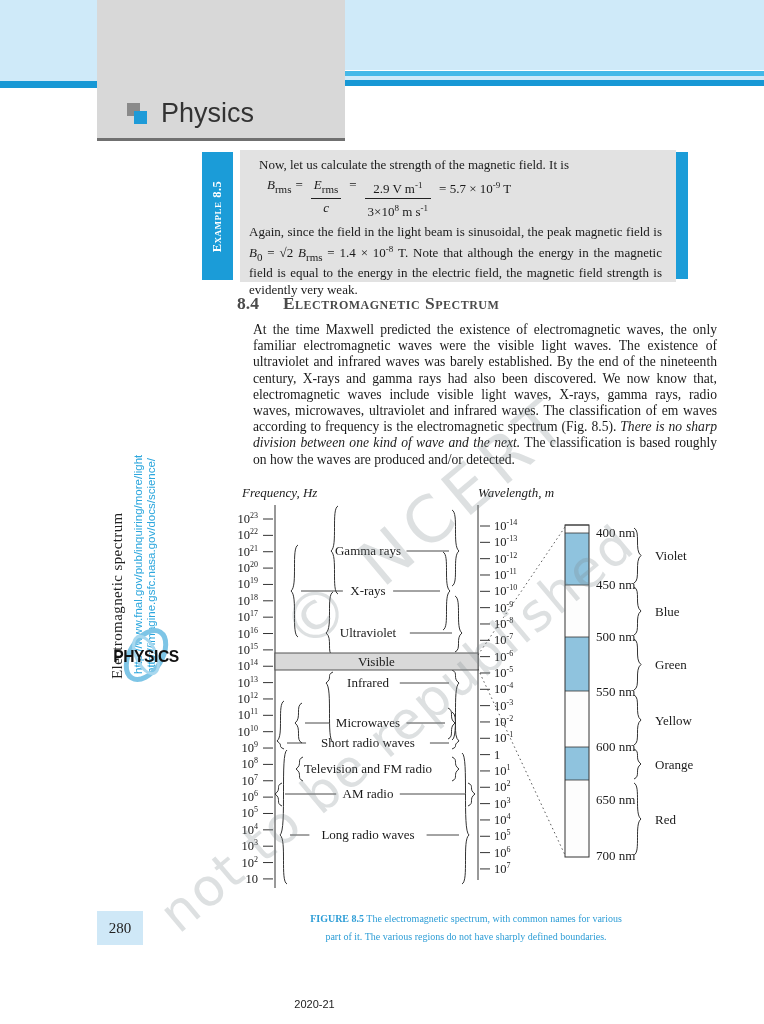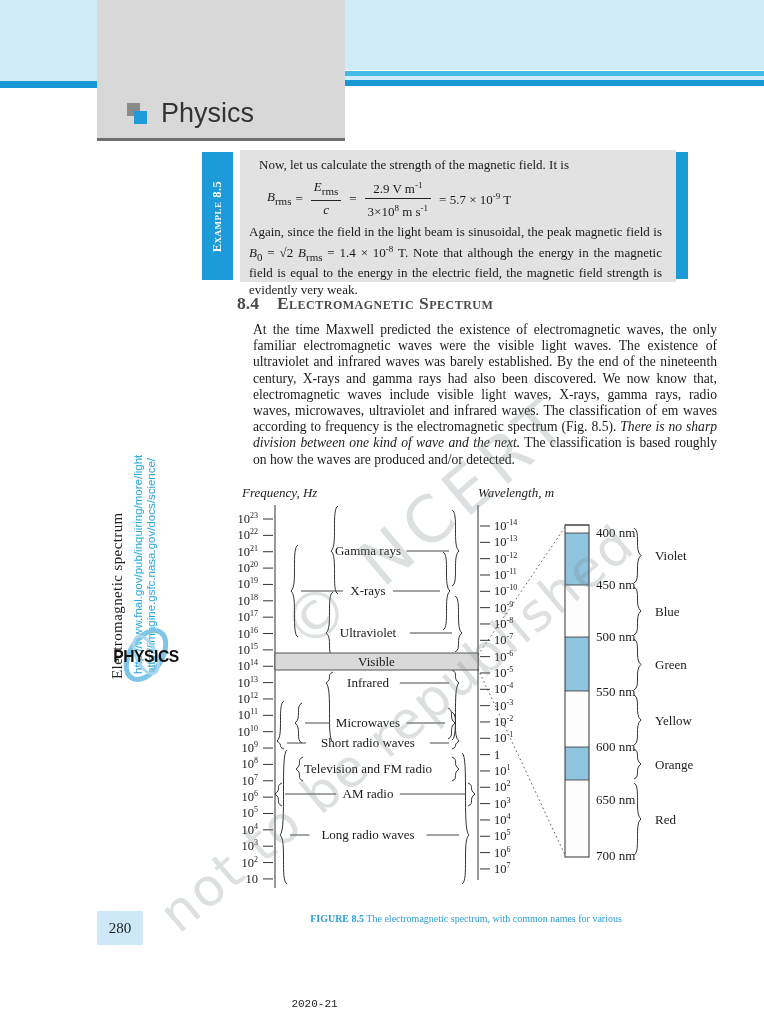--- a/index.html
+++ b/index.html
@@ -23,30 +23,30 @@
 
   
   .ex-strip{position:absolute;left:202px;top:152px;width:31px;height:128px;background:#1b9cd8;
             display:flex;align-items:center;justify-content:center;}
   .ex-strip span{transform:rotate(-90deg);white-space:nowrap;color:#fff;
                  font-variant:small-caps;font-weight:bold;font-size:12.5px;letter-spacing:.5px;}
   .ex-box{position:absolute;left:240px;top:150px;width:436px;height:132px;background:#e2e2e2;
           padding:7px 14px 0 9px;box-sizing:border-box;font-size:13px;line-height:16.5px;text-align:justify;}
   .ex-box .intro{text-indent:10px;}
   .ex-strip-r{position:absolute;left:676px;top:152px;width:12px;height:127px;background:#1b9cd8;}
-  .formula{display:flex;align-items:center;margin:3px 0 3px 18px;font-size:13px;}
+  .formula{display:flex;align-items:flex-start;margin:3px 0 3px 18px;font-size:13px;}
   .frac{display:inline-block;text-align:center;vertical-align:middle;margin:0 4px;}
   .frac .top{display:block;padding:0 3px 1px;}
   .frac .bot{display:block;border-top:1px solid #222;padding:1px 3px 0;}
   .feq{margin:0 4px;}
   sub{font-size:11px;} sup{font-size:9px;}
 
   
   .sec-head{position:absolute;left:237px;top:293px;font-size:17.5px;font-weight:bold;color:#4a4a4a;}
-  .sec-head .num{margin-right:18px;}
+  .sec-head .num{margin-right:24px;}
   .sec-head .ttl{font-variant:small-caps;letter-spacing:.5px;}
   .body-par{position:absolute;left:253px;top:322px;width:464px;font-size:13.6px;line-height:16.2px;
             text-align:justify;}
 
   
   .side-rot{position:absolute;white-space:nowrap;transform:rotate(-90deg);transform-origin:0 100%;}
   .side-title{left:126px;top:662px;font-size:15px;color:#222;letter-spacing:.4px;}
   .side-url{font-family:"Liberation Sans",sans-serif;font-size:11.5px;color:#2ba6dd;}
   .side-url1{left:144px;top:662px;}
   .side-url2{left:157px;top:662px;}
@@ -58,21 +58,21 @@
   
   #fig-svg{position:absolute;left:0;top:0;width:764px;height:1024px;}
 
   
   .pagenum{position:absolute;left:97px;top:911px;width:46px;height:34px;background:#cfe8f7;
            display:flex;align-items:center;justify-content:center;font-size:15px;color:#222;font-family:Liberation Serif, serif;}
   .caption{position:absolute;left:240px;top:910px;width:452px;text-align:center;
            color:#2d9dd6;font-size:10px;line-height:17.5px;}
   .caption b{font-weight:bold;}
   .year{position:absolute;left:0;top:998px;width:629px;text-align:center;
-        font-family:Liberation Mono, monospace;font-size:11px;color:#222;}
+        font-family:Liberation Sans, sans-serif;font-size:11px;color:#222;}
 
   
   .wm{position:absolute;color:rgba(125,135,140,.26);font-family:"DejaVu Sans",sans-serif;
       pointer-events:none;white-space:nowrap;z-index:9;}
   .wm1{left:268px;top:608px;font-size:64px;letter-spacing:8px;transform:rotate(-40deg);transform-origin:0 0;}
   .wm2{left:148px;top:898px;font-size:52px;letter-spacing:2px;transform:rotate(-40deg);transform-origin:0 0;}
 </style>
 </head>
 <body>
 
@@ -304,18 +304,19 @@
       <text x="655" y="724.5" font-family="&quot;Liberation Serif&quot;,serif" font-size="13" fill="#1a1a1a">Yellow</text>
       <path d="M 634 749 C 641 752 634 759 641 764 C 634 769 641 776 634 779" fill="none" stroke="#333" stroke-width="1"></path>
       <text x="655" y="768.5" font-family="&quot;Liberation Serif&quot;,serif" font-size="13" fill="#1a1a1a">Orange</text>
       <path d="M 634 783 C 641 786 634 814 641 819 C 634 824 641 852 634 855" fill="none" stroke="#333" stroke-width="1"></path>
       <text x="655" y="823.5" font-family="&quot;Liberation Serif&quot;,serif" font-size="13" fill="#1a1a1a">Red</text>
     </svg>
 
   <div class="pagenum">280</div>
   <div class="caption">
     <b>FIGURE 8.5</b><span> The electromagnetic spectrum, with common names for various</span><br>
+    <span>part of it. The various regions do not have sharply defined boundaries.</span>
   </div>
   <div class="year">2020-21</div>
 
   <div class="wm wm1">© NCERT</div>
   <div class="wm wm2">not to be republished</div>
 </div>
 
 </body></html>

